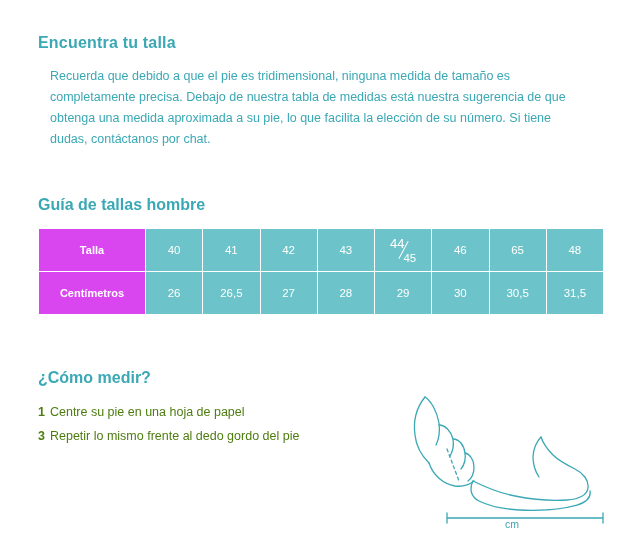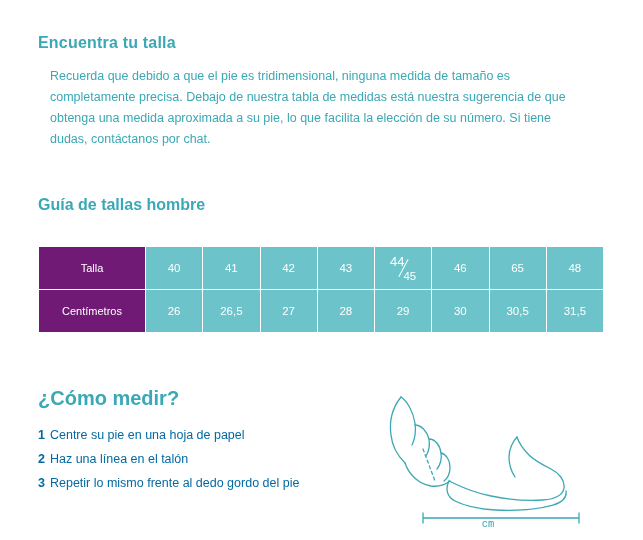--- a/index.html
+++ b/index.html
@@ -38,39 +38,39 @@
     margin: 0;
   }
   .intro p {
     margin: 12px;
   }
 
   .guide-title {
     font-size: 16px;
     font-weight: bold;
     color: #3aa8b5;
-    margin: 46px 0 32px 0;
+    margin: 46px 0 14px 0;
   }
 
   table.size-table {
     border-collapse: collapse;
     width: 566px;
     table-layout: fixed;
   }
   table.size-table td, table.size-table th {
     border: 1px solid #ffffff;
     text-align: center;
     vertical-align: middle;
     font-size: 11.5px;
     color: #ffffff;
     height: 27px;
   }
   table.size-table .row-head {
-    background: #701a75;
-    font-weight: normal;
+    background: #d946ef;
+    font-weight: bold;
     font-size: 11px;
     width: 104px;
   }
   table.size-table .cell {
     background: #6cc4ca;
     font-weight: normal;
     font-size: 11.5px;
   }
   table.size-table tr.header-row td, table.size-table tr.header-row th {
     height: 40px;
@@ -101,48 +101,47 @@
     left: 50%;
     top: 4px;
     width: 1px;
     height: 20px;
     background: #ffffff;
     transform: rotate(28deg);
     transform-origin: center;
   }
 
   .howto-title {
-    font-size: 20px;
+    font-size: 16px;
     font-weight: bold;
     color: #3aa8b5;
     margin: 54px 0 14px 0;
   }
   ol.steps {
     list-style: none;
     margin: 0;
     padding: 0;
     font-size: 12.5px;
     line-height: 22px;
-    color: #0369a1;
+    color: #4d7c0f;
   }
   ol.steps li {
     margin: 0 0 2px 0;
   }
   ol.steps li .num {
     font-weight: bold;
     margin-right: 5px;
   }
 
   .foot-figure {
     position: absolute;
-    right: 50px;
+    right: 26px;
     bottom: 10px;
     width: 210px;
     height: 145px;
-    font-family: Liberation Mono, monospace;
   }
   .foot-figure .cm-label {
     position: absolute;
     left: 0;
     bottom: 0;
     width: 100%;
     text-align: center;
     font-size: 10.5px;
     color: #3aa8b5;
   }
@@ -193,23 +192,20 @@
     </tbody>
   </table>
 
   <h2 class="howto-title">¿Cómo medir?</h2>
 
   <ol class="steps">
     <li>
       <span class="num">1</span><span>Centre su pie en una hoja de papel</span>
     </li>
     <li>
-      <span class="num">2</span><span>Haz una línea en el talón</span>
-    </li>
-    <li>
       <span class="num">3</span><span>Repetir lo mismo frente al dedo gordo del pie</span>
     </li>
   </ol>
 
   <div class="foot-figure">
     <svg width="210" height="145" viewBox="0 0 210 145">
       <g fill="none" stroke="#3aa8b5" stroke-width="1.3" stroke-linecap="round" stroke-linejoin="round">
 
         <path d="M18,12 C10,22 6,36 8,50 C9,60 14,70 22,78"></path>
         <path d="M18,12 C24,16 30,26 32,38 C33,46 32,54 29,60"></path>

